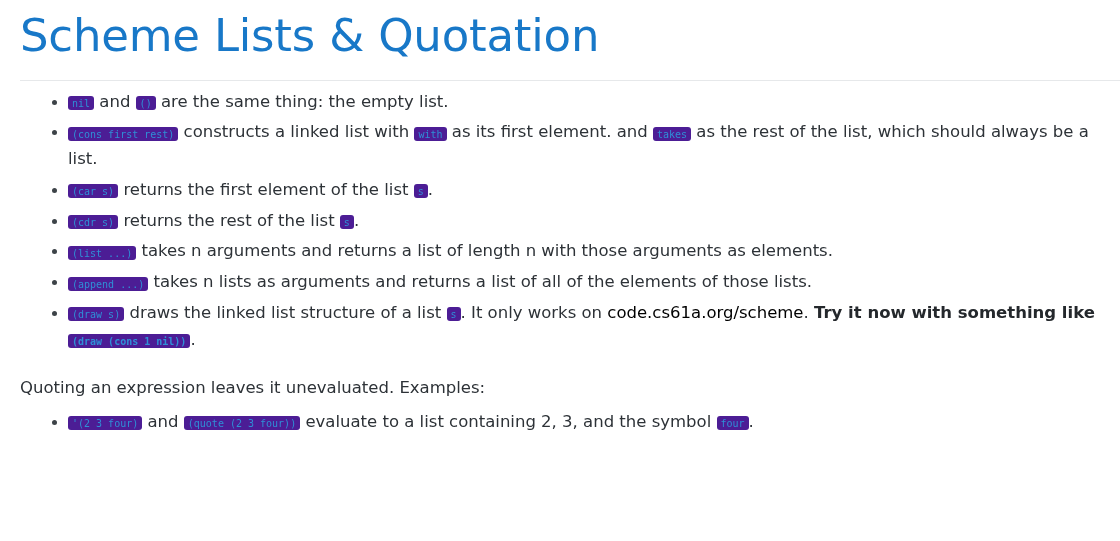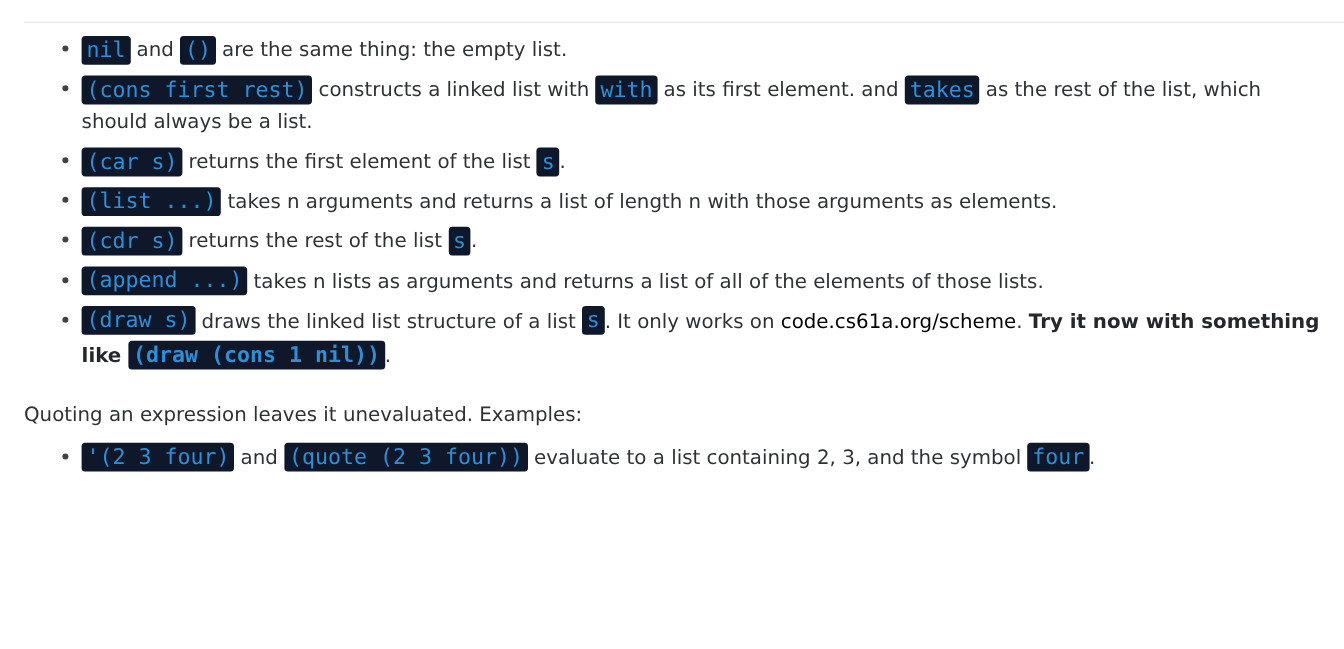--- a/index.html
+++ b/index.html
@@ -59,50 +59,51 @@
     position: absolute;
     left: 0px;
     top: 11px;
     width: 5px;
     height: 5px;
     border-radius: 50%;
     background: #3d4348;
   }
   code, .code {
     font-family: "DejaVu Sans Mono", "Liberation Mono", monospace;
-    font-size: 18px;
+    font-size: 10px;
     color: #2f8fd6;
-    background: #0f172a;
+    background: #4c1d95;
     border-radius: 3px;
     padding: 1.5px 4px;
     white-space: pre;
   }
   .lnk {
     color: #000000;
     cursor: pointer;
   }
   .b {
     font-weight: 700;
     color: #24282c;
   }
 </style>
 </head>
 <body>
 
 <div class="page">
 
+  <h1 class="page-title">Scheme Lists &amp; Quotation</h1>
   <hr class="title-rule">
 
 
   <ul class="bullets" id="review-list">
       <li><code>nil</code><span> and </span><code>()</code><span> are the same thing: the empty list.</span></li>
       <li><code>(cons first rest)</code><span> constructs a linked list with </span><code>with</code><span> as its first element. and </span><code>takes</code><span> as the rest of the list, which should always be a list.</span></li>
       <li><code>(car s)</code><span> returns the first element of the list </span><code>s</code><span>.</span></li>
+      <li><code>(cdr s)</code><span> returns the rest of the list </span><code>s</code><span>.</span></li>
       <li><code>(list ...)</code><span> takes n arguments and returns a list of length n with those arguments as elements.</span></li>
-      <li><code>(cdr s)</code><span> returns the rest of the list </span><code>s</code><span>.</span></li>
       <li><code>(append ...)</code><span> takes n lists as arguments and returns a list of all of the elements of those lists.</span></li>
       <li><code>(draw s)</code><span> draws the linked list structure of a list </span><code>s</code><span>. It only works on </span><a class="lnk">code.cs61a.org/scheme</a><span>. </span><strong class="b">Try it now with something like </strong><code style="font-weight: 700;">(draw (cons 1 nil))</code><span>.</span></li>
     </ul>
 
   <p class="body-para">Quoting an expression leaves it unevaluated. Examples:</p>
 
   <ul class="bullets" id="quote-list">
       <li><code>'(2 3 four)</code><span> and </span><code>(quote (2 3 four))</code><span> evaluate to a list containing 2, 3, and the symbol </span><code>four</code><span>.</span></li>
     </ul>
 

